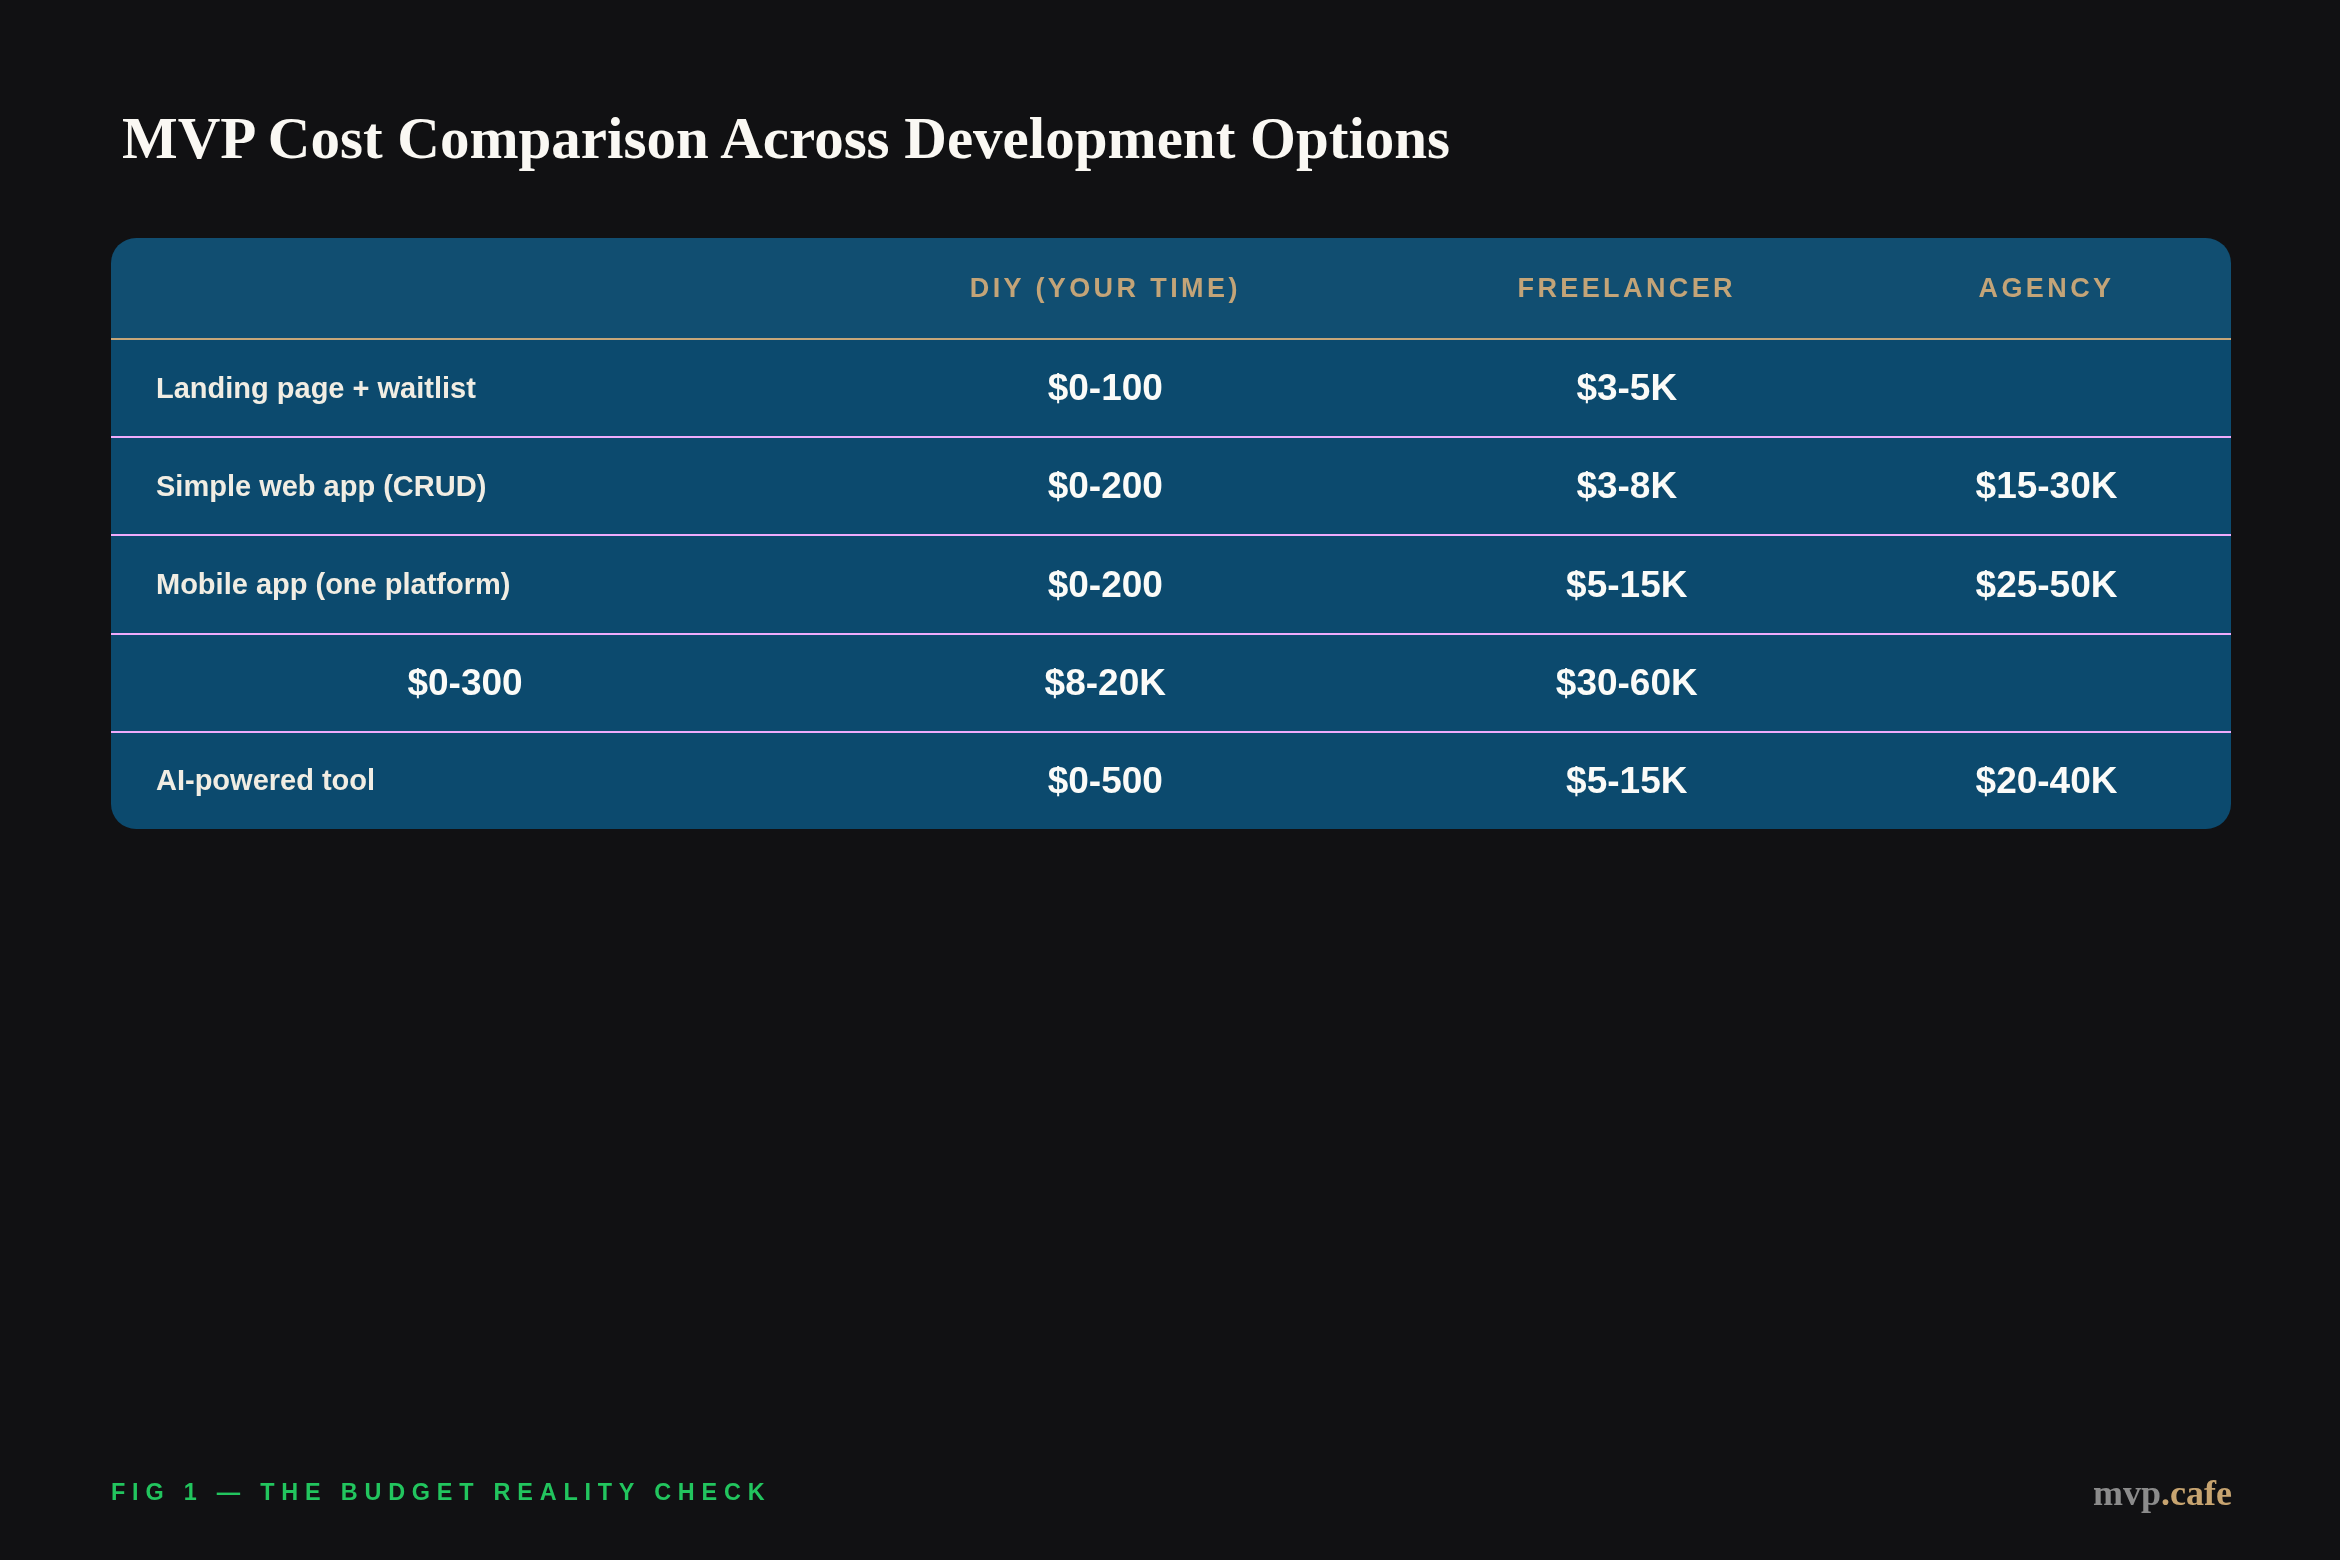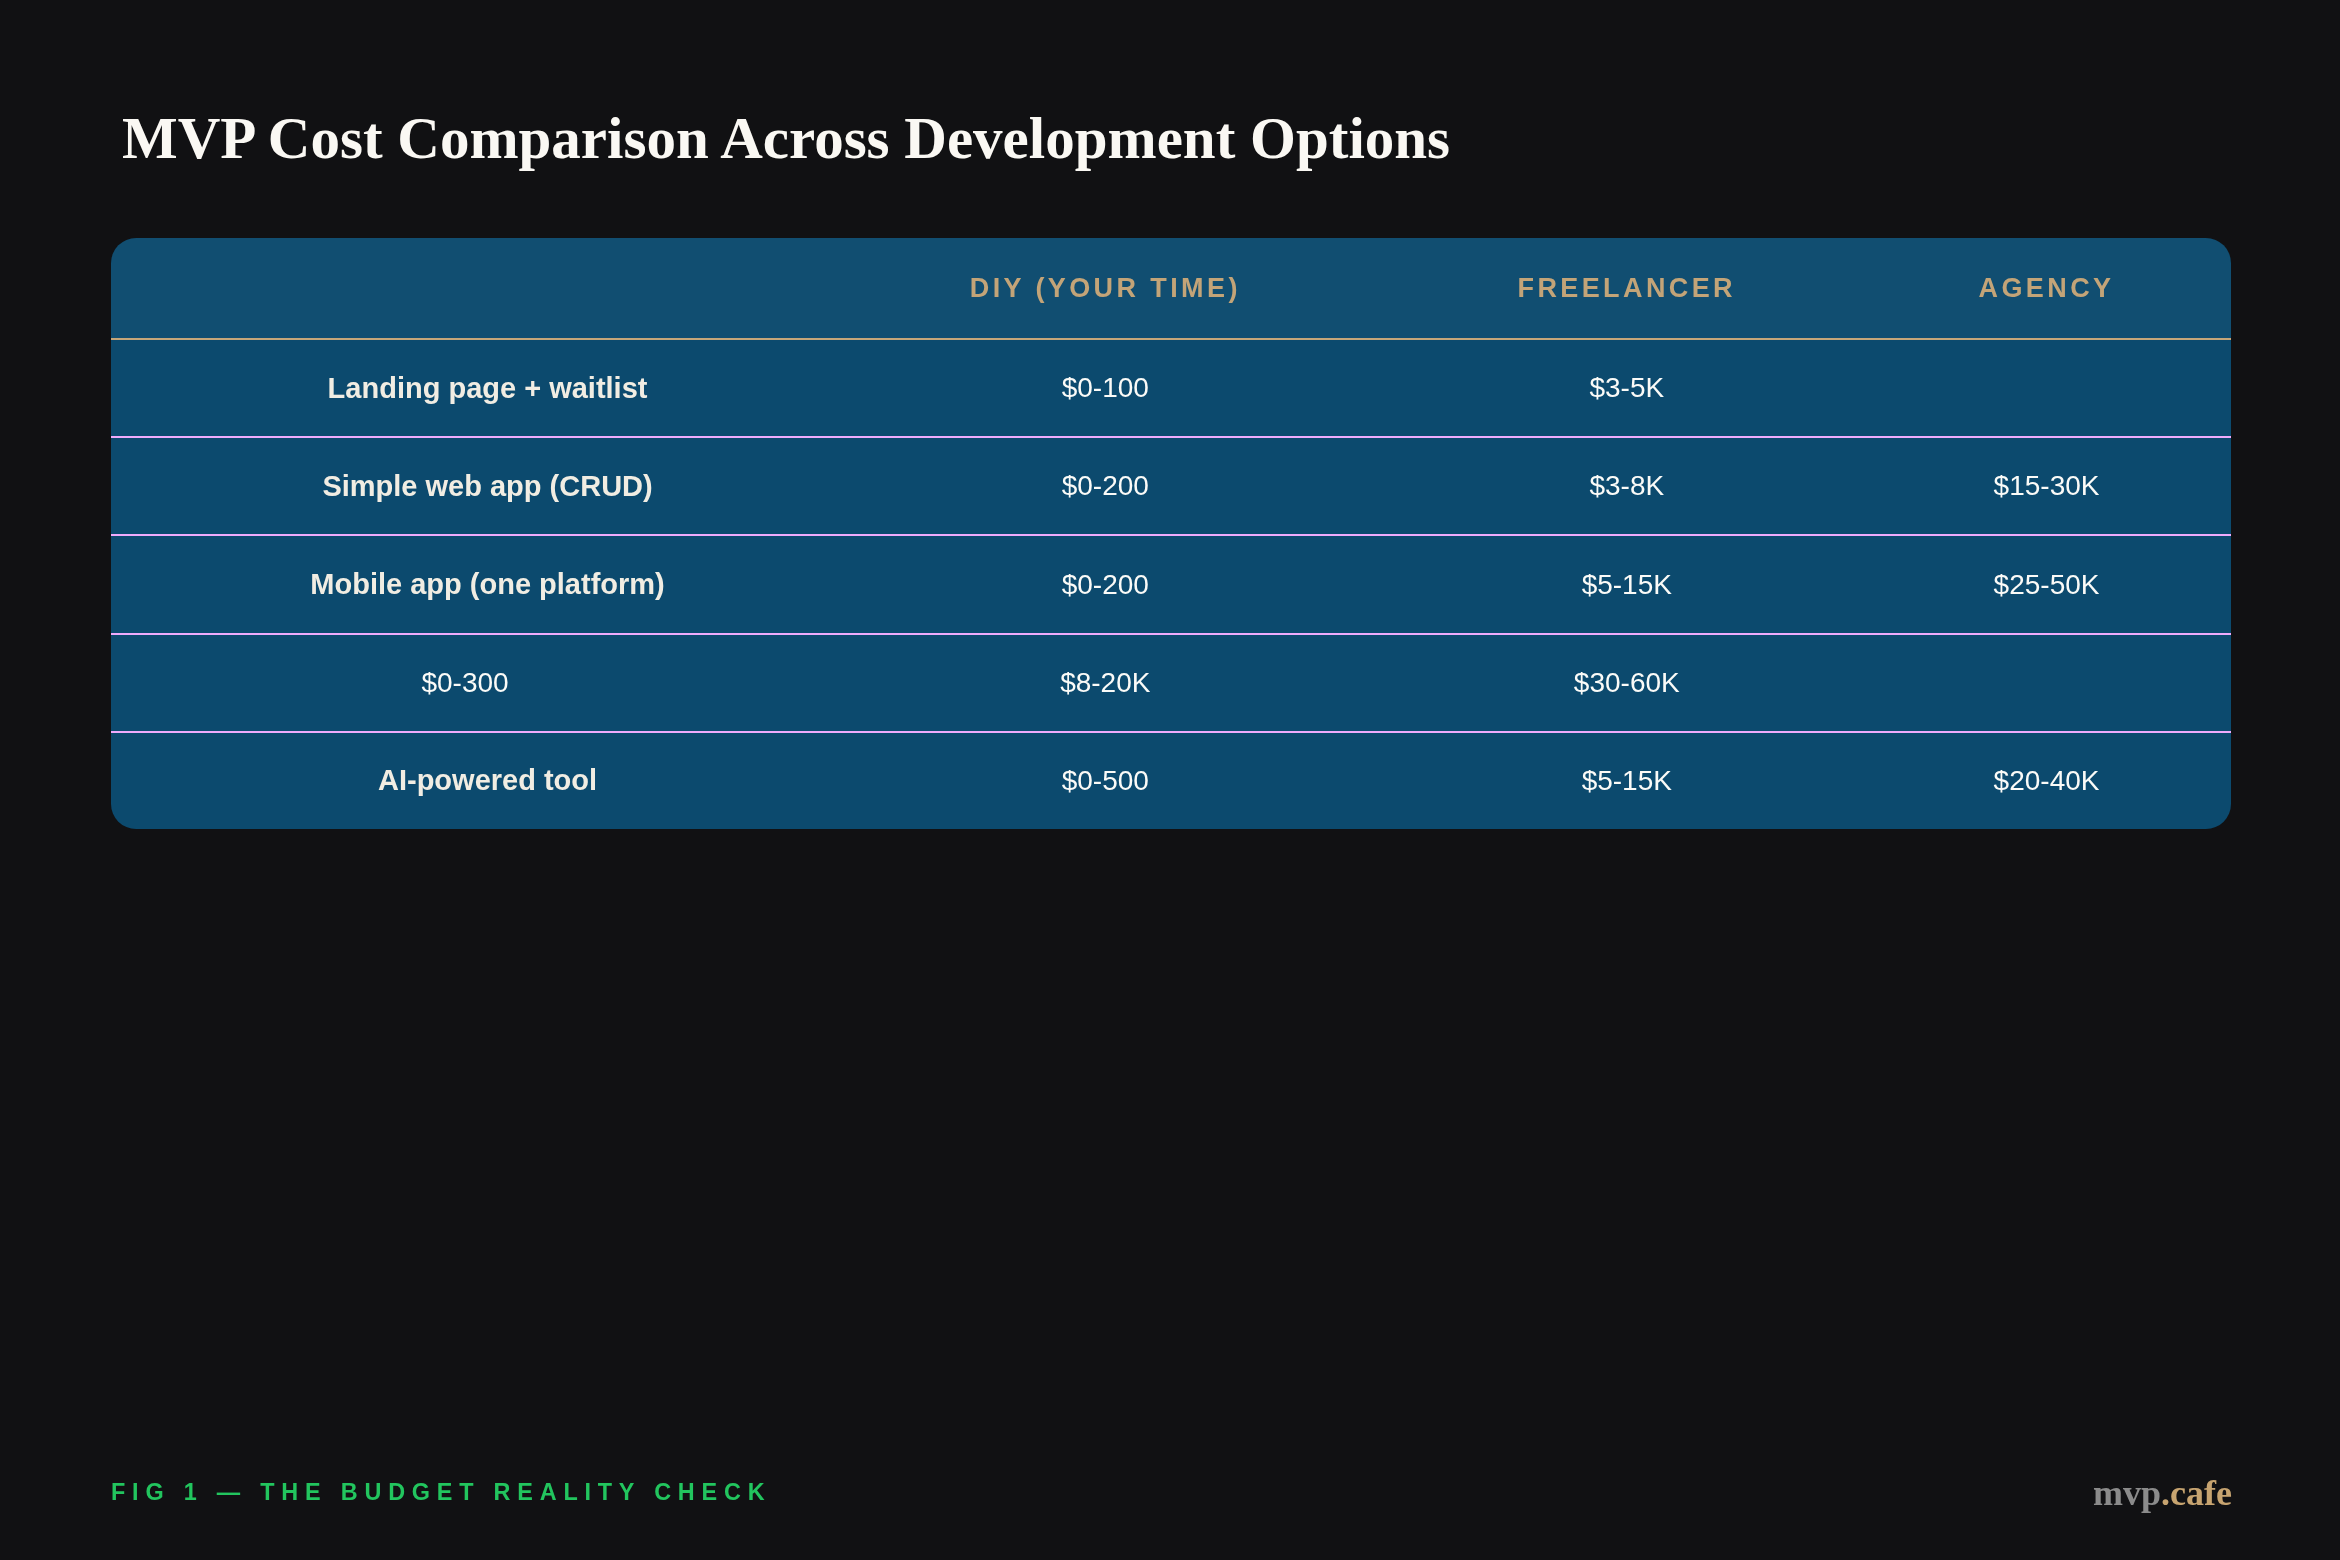--- a/index.html
+++ b/index.html
@@ -59,28 +59,28 @@
     flex-direction: column;
   }
   .row {
     flex: 1 1 0;
     display: grid;
     grid-template-columns: 33.4% 27% 22.2% 17.4%;
     align-items: center;
   }
   .row + .row { border-top: 2px solid #f0abfc; }
   .td {
-    font-size: 28px;
-    font-weight: 400;
+    font-size: 37px;
+    font-weight: 700;
     color: #fbfbf8;
     text-align: center;
     white-space: nowrap;
   }
   .td-label {
-    text-align: center;
+    text-align: left;
     padding-left: 45px;
     font-size: 29px;
     font-weight: 700;
     color: #f1ede3;
   }
   .caption {
     position: absolute;
     left: 111px;
     top: 1479px;
     font-size: 23.4px;

